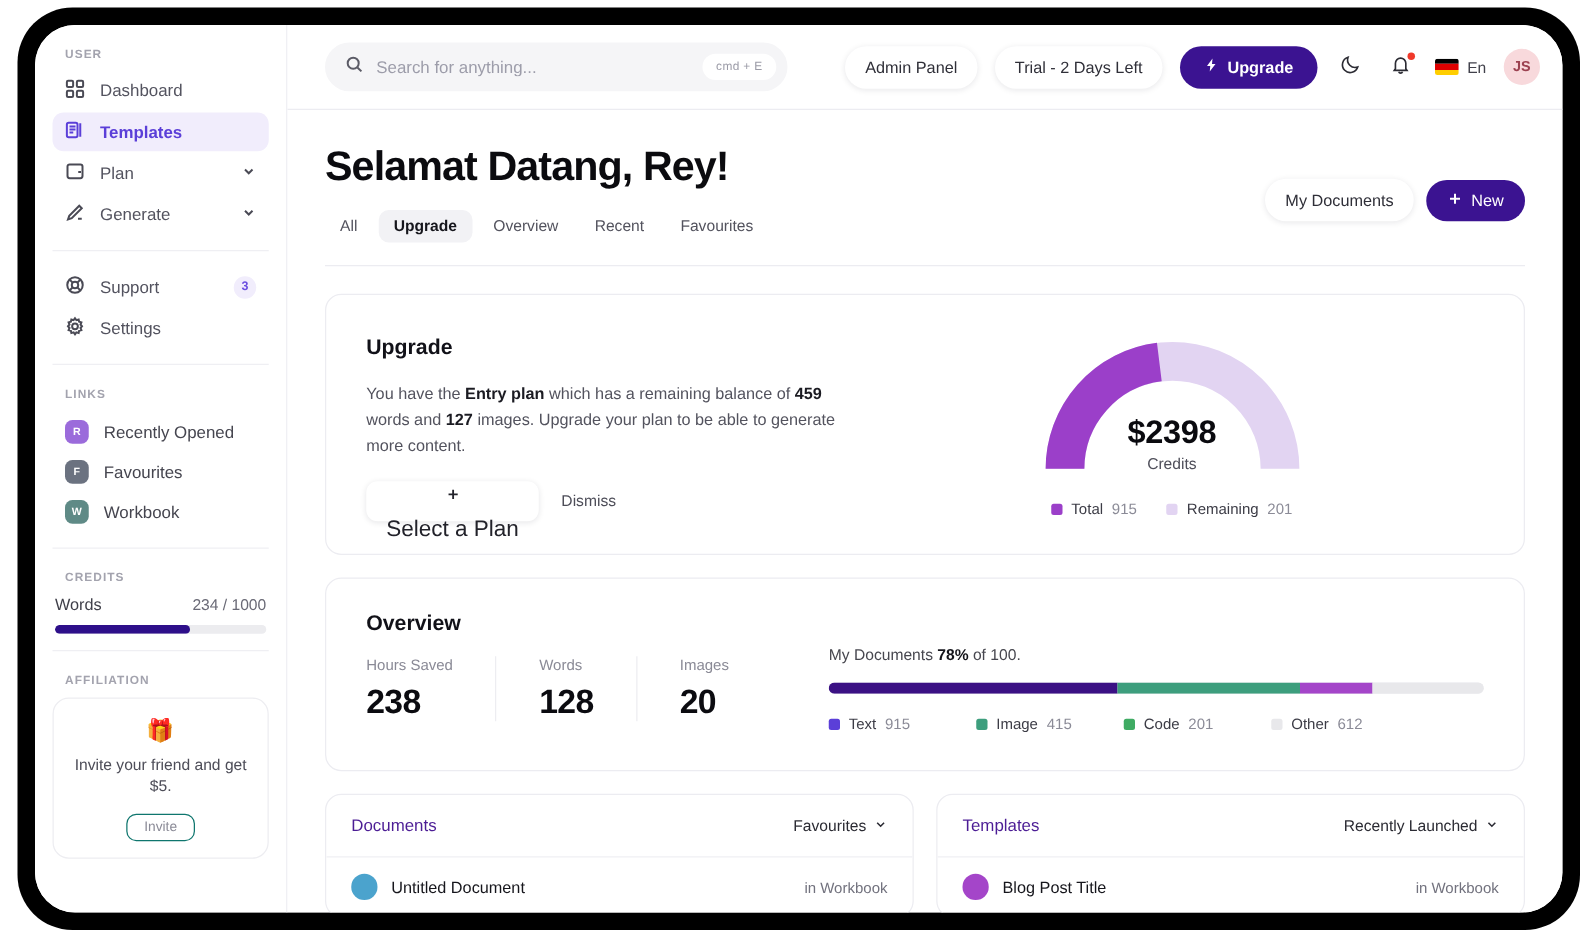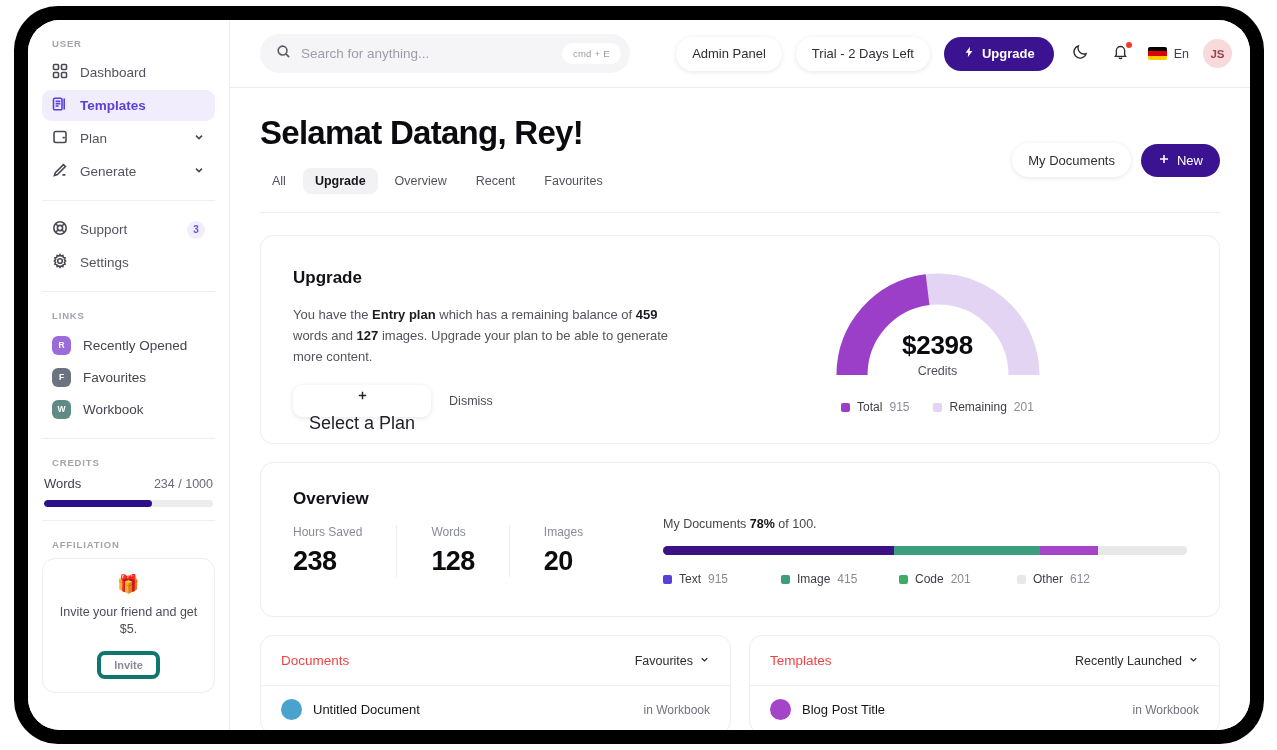--- a/index.html
+++ b/index.html
@@ -77,22 +77,22 @@
 
   
   .affil-card {
     border: 1px solid #ededf1; border-radius: 13px;
     padding: 16px 12px 13px; text-align: center;
   }
   .affil-emoji { font-size: 18px; line-height: 1; margin-bottom: 11px; }
   .affil-text { font-size: 12.5px; color: #4d4d58; line-height: 1.38; margin-bottom: 12px; }
   .affil-btn {
     display: inline-block; font-size: 11px; color: #8b8b97;
-    border: 4px solid #0f766e; border-radius: 8px; padding: 4px 13px;
-    background: #fff; cursor: pointer; font-weight: bold;
+    border: 1px solid #0f766e; border-radius: 8px; padding: 4px 13px;
+    background: #fff; cursor: pointer;
   }
 
   
   #topbar {
     position: absolute; left: 202px; top: 0; right: 0; height: 68px;
     border-bottom: 1px solid #ececf1; background: #fff;
     display: flex; align-items: center; padding: 0 18px 0 30px; gap: 14px;
   }
   #search-box {
     width: 370px; height: 39px; background: #f5f5f7; border-radius: 20px;
@@ -192,21 +192,21 @@
   #bar-legend { display: flex; }
   #bar-legend .lg { width: 118px; }
 
   
   #bottom-row { display: flex; gap: 18px; }
   .list-card { flex: 1; border: 1px solid #ececf1; border-radius: 13px; background: #fff; overflow: hidden; }
   .list-head {
     display: flex; align-items: center; justify-content: space-between;
     padding: 17px 20px; border-bottom: 1px solid #f0f0f3;
   }
-  .list-head-title { font-size: 13.5px; color: #ef4444; }
+  .list-head-title { font-size: 13.5px; color: #4c1d95; }
   .list-head-filter { display: flex; align-items: center; gap: 6px; font-size: 12.5px; color: #2b2b33; cursor: pointer; }
   .list-row { display: flex; align-items: center; gap: 11px; padding: 13px 20px; }
   .row-avatar { width: 21px; height: 21px; border-radius: 50%; flex: 0 0 auto; }
   .row-title { font-size: 13px; color: #16161c; }
   .row-meta { margin-left: auto; font-size: 12px; color: #72727e; }
 </style>
 </head>
 <body>
 
 <div id="device-frame">

